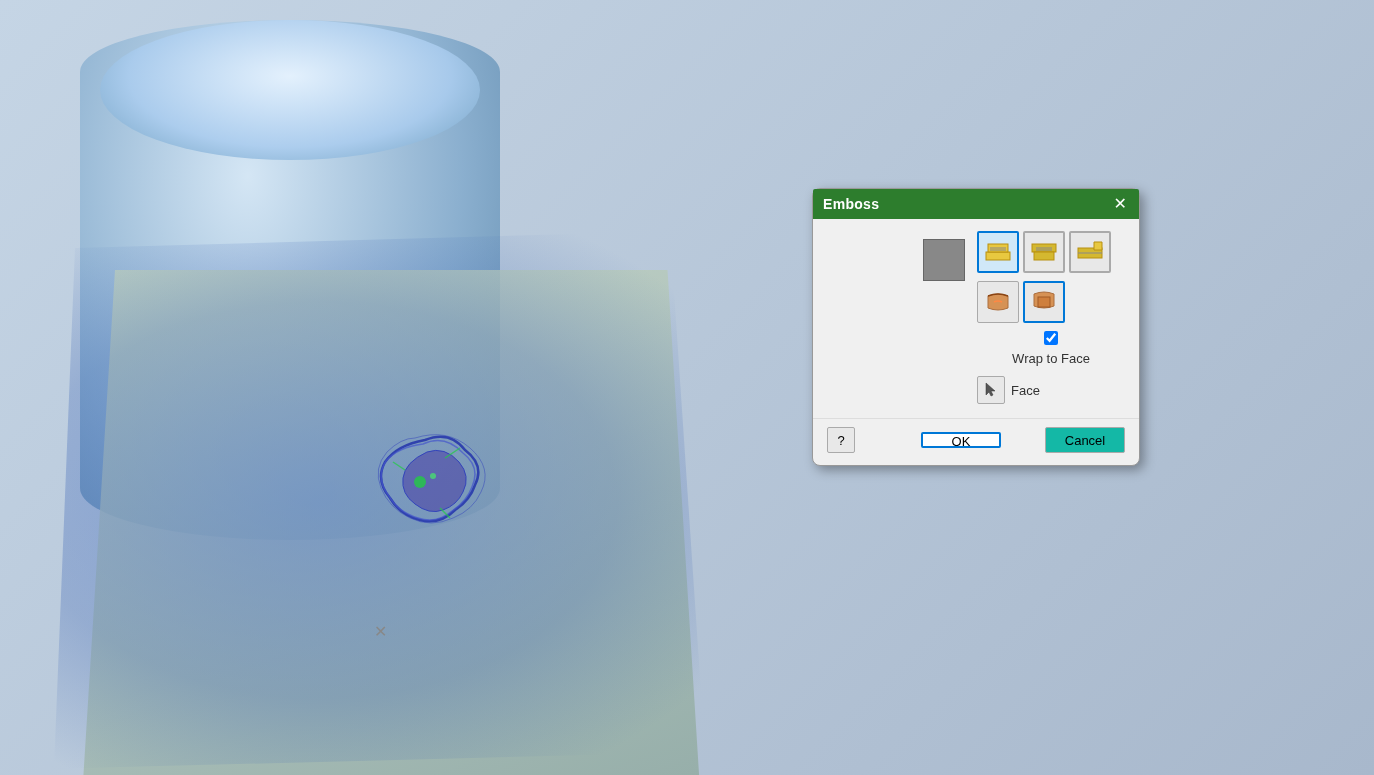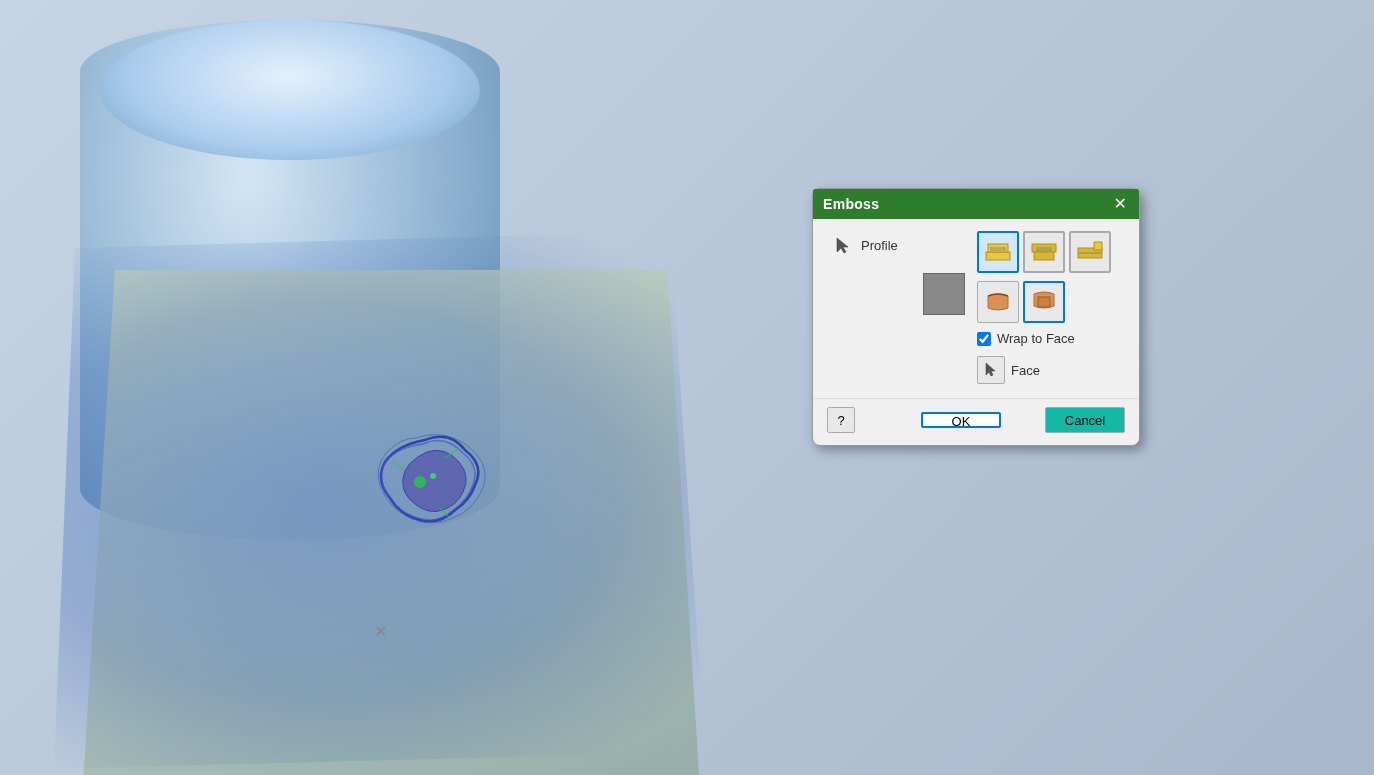--- a/index.html
+++ b/index.html
@@ -229,20 +229,21 @@
     }
     .tool-btn.active {
       border: 2px solid #0078d7;
       background: #d0e8f8;
     }
 
     .wrap-row {
       display: flex;
       align-items: center;
       gap: 6px;
+      flex-direction: column;
     }
     .wrap-row input[type=checkbox] {
       width: 14px;
       height: 14px;
       cursor: pointer;
     }
     .wrap-label {
       font-size: 13px;
       color: #333;
     }
@@ -368,28 +369,20 @@
 
   <div id="dialog-titlebar">
     <span>Emboss</span>
     <button id="close-btn">✕</button>
   </div>
 
   <div id="dialog-body">
 
     <div class="left-col">
 
-      <div class="row-item">
-        <div class="icon-box">
-          <svg width="18" height="18" viewBox="0 0 18 18">
-            <path d="M4,2 L4,16 L8,12 L11,17 L13,16 L10,11 L15,11 Z" fill="#555" stroke="#333" stroke-width="0.5"></path>
-          </svg>
-        </div>
-        <span class="label">Profile</span>
-      </div>
 
 
 
       <div class="gray-box"></div>
     </div>
 
     <div class="right-col">
 
       <div class="icon-row">
 

